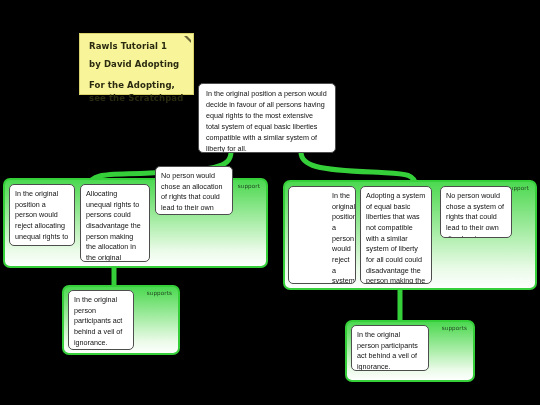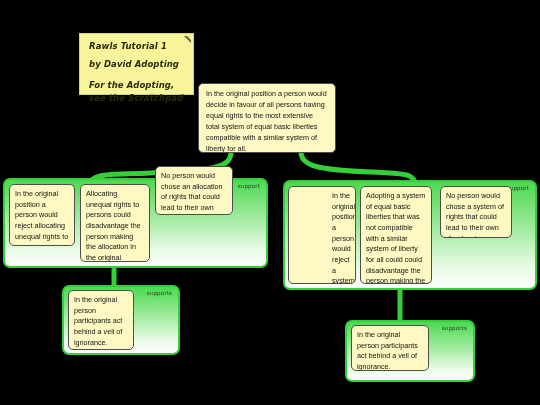--- a/index.html
+++ b/index.html
@@ -44,21 +44,20 @@
     padding: 8px 9px 6px 9px;
     font-family: "DejaVu Sans", sans-serif;
     font-size: 8.5px;
     line-height: 1.05;
     color: #2a2a10;
     letter-spacing: 0.1px;
   }
   .sticky-line {
     margin: 0 0 9.5px 0;
     white-space: nowrap;
-    font-style: italic;
     font-weight: bold;
   }
   .sticky-line.last { margin-bottom: 0; }
   .sticky-line.wrap { white-space: normal; line-height: 1.55; }
   .sticky-fold {
     position: absolute;
     right: 2px;
     top: 2px;
     width: 7px;
     height: 7px;
@@ -70,21 +69,21 @@
     position: absolute;
     right: 0; top: 0;
     width: 4px; height: 4px;
     background: #f7f49a;
     clip-path: polygon(100% 0, 100% 100%, 0 0);
   }
 
   
   .claim {
     position: absolute;
-    background: #fef9c3;
+    background: #ffffff;
     border: 1px solid #4d4d4d;
     border-radius: 5px;
     box-sizing: border-box;
     padding: 4px 5px 3px 5px;
     font-size: 7.2px;
     line-height: 1.48;
     color: #111111;
     z-index: 5;
     overflow: hidden;
   }

